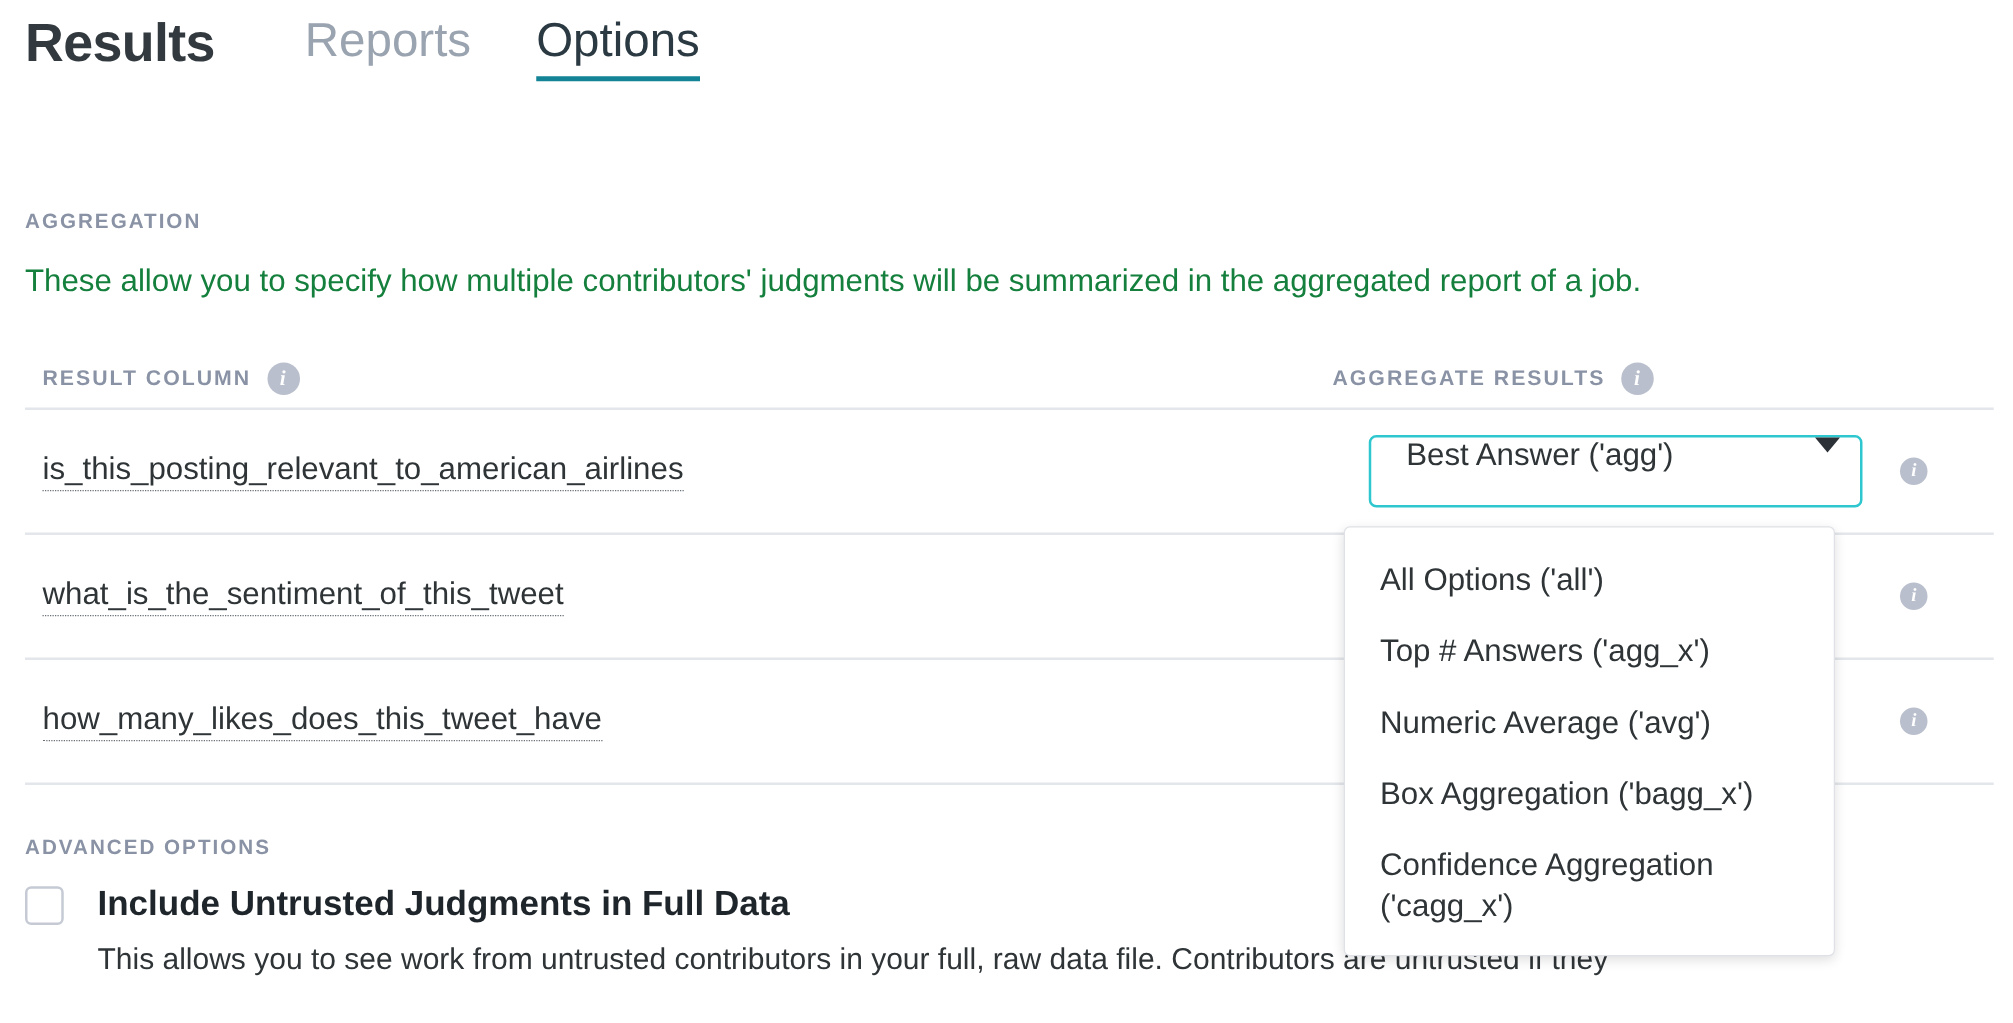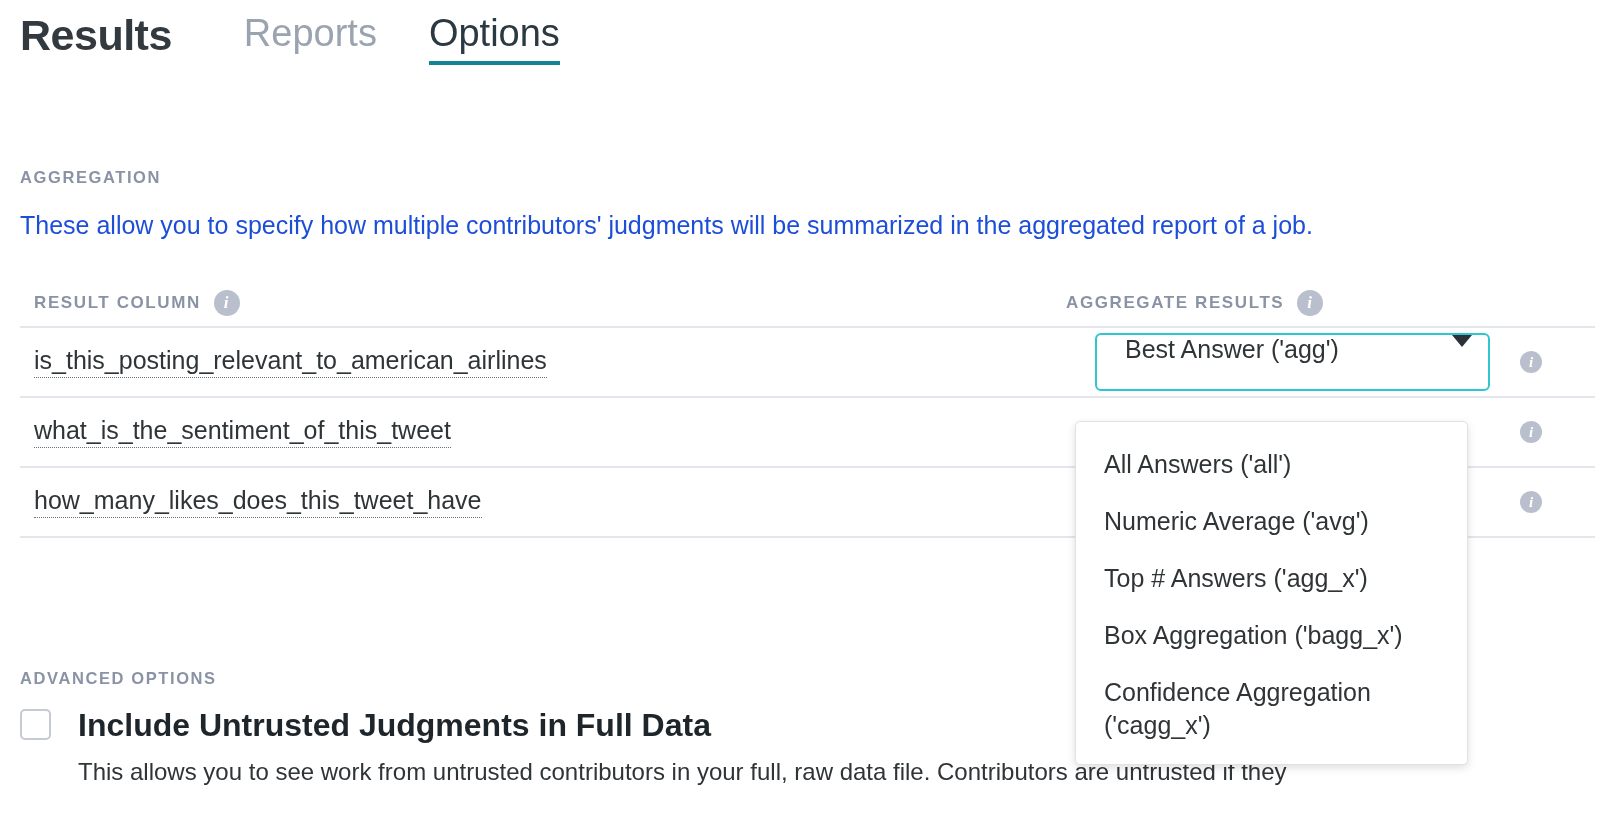--- a/index.html
+++ b/index.html
@@ -56,21 +56,21 @@
     letter-spacing: 1.6px;
     color: #8a93a5;
   }
   #aggregation-label { left: 20px; top: 168px; }
   #advanced-label    { left: 20px; top: 669px; }
 
   .section-desc {
     position: absolute;
     left: 20px; top: 211px;
     font-size: 25px;
-    color: #1d4ed8;
+    color: #15803d;
     white-space: nowrap;
     text-align: center;
   }
 
   
   .table {
     position: absolute;
     left: 20px; top: 290px;
     width: 1575px;
   }
@@ -105,21 +105,21 @@
     font-weight: bold;
     font-size: 15px;
     line-height: 22px;
     text-align: center;
     flex: 0 0 auto;
   }
   .info-icon.lg { width: 26px; height: 26px; line-height: 26px; font-size: 17px; }
 
   .table-row {
     position: relative;
-    height: 70px;
+    height: 100px;
     border-bottom: 2px solid #e3e6ea;
   }
   .row-label {
     position: absolute;
     left: 14px; top: 50%;
     transform: translateY(-50%);
     font-size: 25px;
     color: #2f3437;
     white-space: nowrap;
     border-bottom: 1px dotted #6b7178;
@@ -188,21 +188,21 @@
     width: 31px; height: 31px;
     border: 2px solid #c5cad4;
     border-radius: 5px;
     background: #ffffff;
     flex: 0 0 auto;
     margin-top: 3px;
     cursor: pointer;
   }
   .adv-texts { margin-left: 27px; }
   .adv-title {
-    font-size: 32px;
+    font-size: 28px;
     font-weight: bold;
     color: #1f262b;
     line-height: 1.2;
     white-space: nowrap;
   }
   .adv-desc {
     margin-top: 13px;
     font-size: 24px;
     color: #2f3437;
     line-height: 1.25;
@@ -270,20 +270,20 @@
     <div class="adv-row">
       <div class="checkbox"></div>
       <div class="adv-texts">
         <div class="adv-title">Include Untrusted Judgments in Full Data</div>
         <div class="adv-desc">This allows you to see work from untrusted contributors in your full, raw data file. Contributors are untrusted if they</div>
       </div>
     </div>
   </div>
 
   <div class="dropdown">
-    <div class="dropdown-item">All Answers ('all')</div>
+    <div class="dropdown-item">All Options ('all')</div>
+    <div class="dropdown-item">Top # Answers ('agg_x')</div>
     <div class="dropdown-item">Numeric Average ('avg')</div>
-    <div class="dropdown-item">Top # Answers ('agg_x')</div>
     <div class="dropdown-item">Box Aggregation ('bagg_x')</div>
     <div class="dropdown-item">Confidence Aggregation ('cagg_x')</div>
   </div>
 
 </div>
 
 </body></html>

